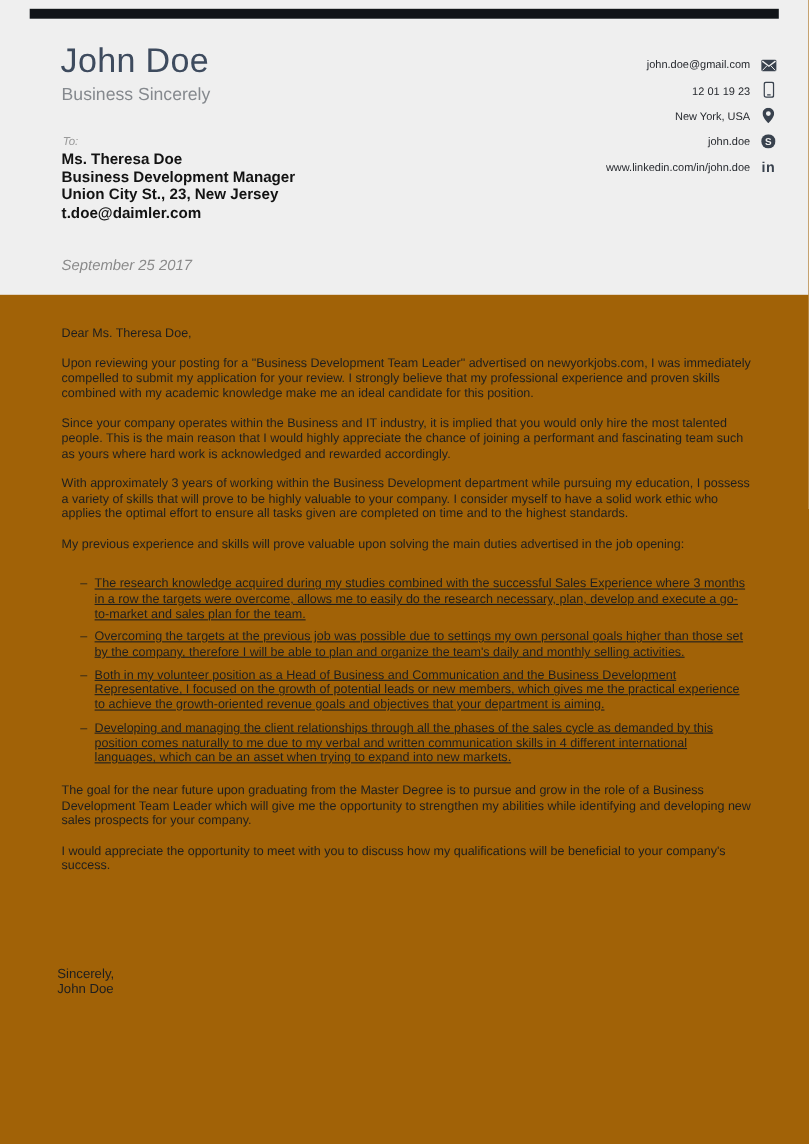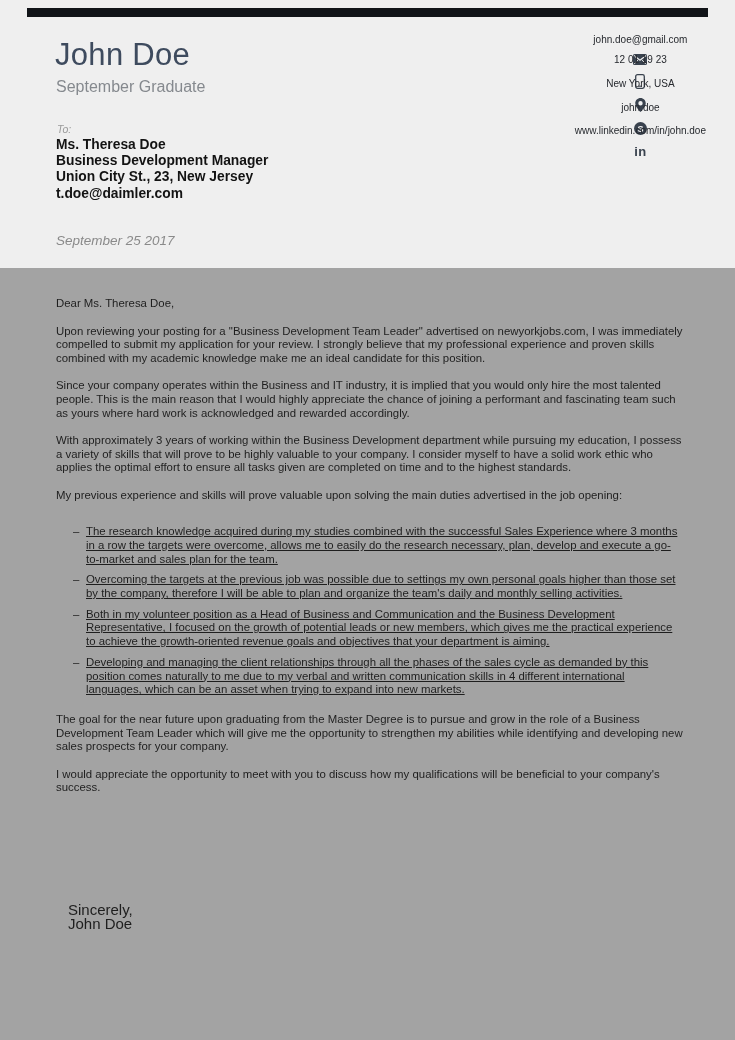--- a/index.html
+++ b/index.html
@@ -1,40 +1,40 @@
 <!DOCTYPE html>
 <html><head>
 <meta charset="utf-8">
 <style>
   html, body { margin:0; padding:0; }
   body {
     width:735px; height:1040px; background:#ffffff;
     font-family:"Liberation Sans", sans-serif;
     -webkit-font-smoothing:antialiased;
   }
-  .page { position:relative; width:735px; height:1040px; background:#a3a3a3; overflow:hidden; }
+  .page { position:relative; width:735px; height:1040px; background:#a16207; overflow:hidden; }
 
   
   .header-band { position:absolute; left:0; top:0; width:735px; height:268px; background:#efefef; }
   .top-accent-bar { position:absolute; left:27px; top:8px; width:681px; height:9px; background:#111418; }
 
   .person-name {
     position:absolute; left:55px; top:38px;
     font-size:31px; line-height:34px; color:#3e4b5e; letter-spacing:0.3px;
   }
   .person-title {
     position:absolute; left:56px; top:78px;
     font-size:16px; color:#85898e;
   }
 
   
   .contact { position:absolute; right:29px; top:42px; }
   .contact-row {
-    display:flex; align-items:center; justify-content:flex-end;
-    height:23.3px; gap:9px;flex-direction:column;
+    display:flex; align-items:flex-end; justify-content:flex-end;
+    height:23.3px; gap:9px;
   }
   .contact-text { font-size:10px; color:#26292e; white-space:nowrap; }
   .contact-icon { width:15px; display:flex; justify-content:center; align-items:center; }
   .linkedin-glyph { font-weight:bold; font-size:13px; color:#39424e; line-height:13px; letter-spacing:0.5px; }
 
   
   .to-label {
     position:absolute; left:57px; top:123px;
     font-style:italic; font-size:10.5px; color:#9a9a9a;
   }
@@ -53,34 +53,34 @@
     font-size:11.4px; line-height:13.7px; color:#1e1e1e;
   }
   .salutation { margin:0 0 14px 0; }
   .para { margin:0 0 13.5px 0; }
   .intro-line { margin:0 0 10px 0; }
   .bullet-list { list-style:none; margin:23px 0 16px 0; padding:0;text-decoration:underline; }
   .bullet-item { position:relative; padding-left:30px; margin:0 0 7px 0; }
   .bullet-item::before { content:"\2013"; position:absolute; left:17px; top:0; }
 
   .sign-block {
-    position:absolute; left:68px; top:879px;
-    font-size:15px; line-height:13.9px; color:#1e1e1e;margin-top:24px;
+    position:absolute; left:52px; top:879px;
+    font-size:12px; line-height:13.9px; color:#1e1e1e;
   }
 </style>
 </head>
 <body>
 
 <div class="page">
 
   <div class="header-band">
     <div class="top-accent-bar"></div>
 
     <div class="person-name">John Doe</div>
-    <div class="person-title">September Graduate</div>
+    <div class="person-title">Business Sincerely</div>
 
     <div class="contact">
       <div class="contact-row">
         <span class="contact-text">john.doe@gmail.com</span>
         <span class="contact-icon">
           <svg width="14" height="11" viewBox="0 0 14 11">
               <rect x="0" y="0" width="14" height="11" rx="1.6" fill="#39424e"></rect>
               <path d="M1 1.6 L7 6.2 L13 1.6" stroke="#efefef" stroke-width="1.3" fill="none"></path>
               <path d="M1.2 10 L5.2 5.8 M12.8 10 L8.8 5.8" stroke="#efefef" stroke-width="0.9" fill="none"></path>
             </svg>

